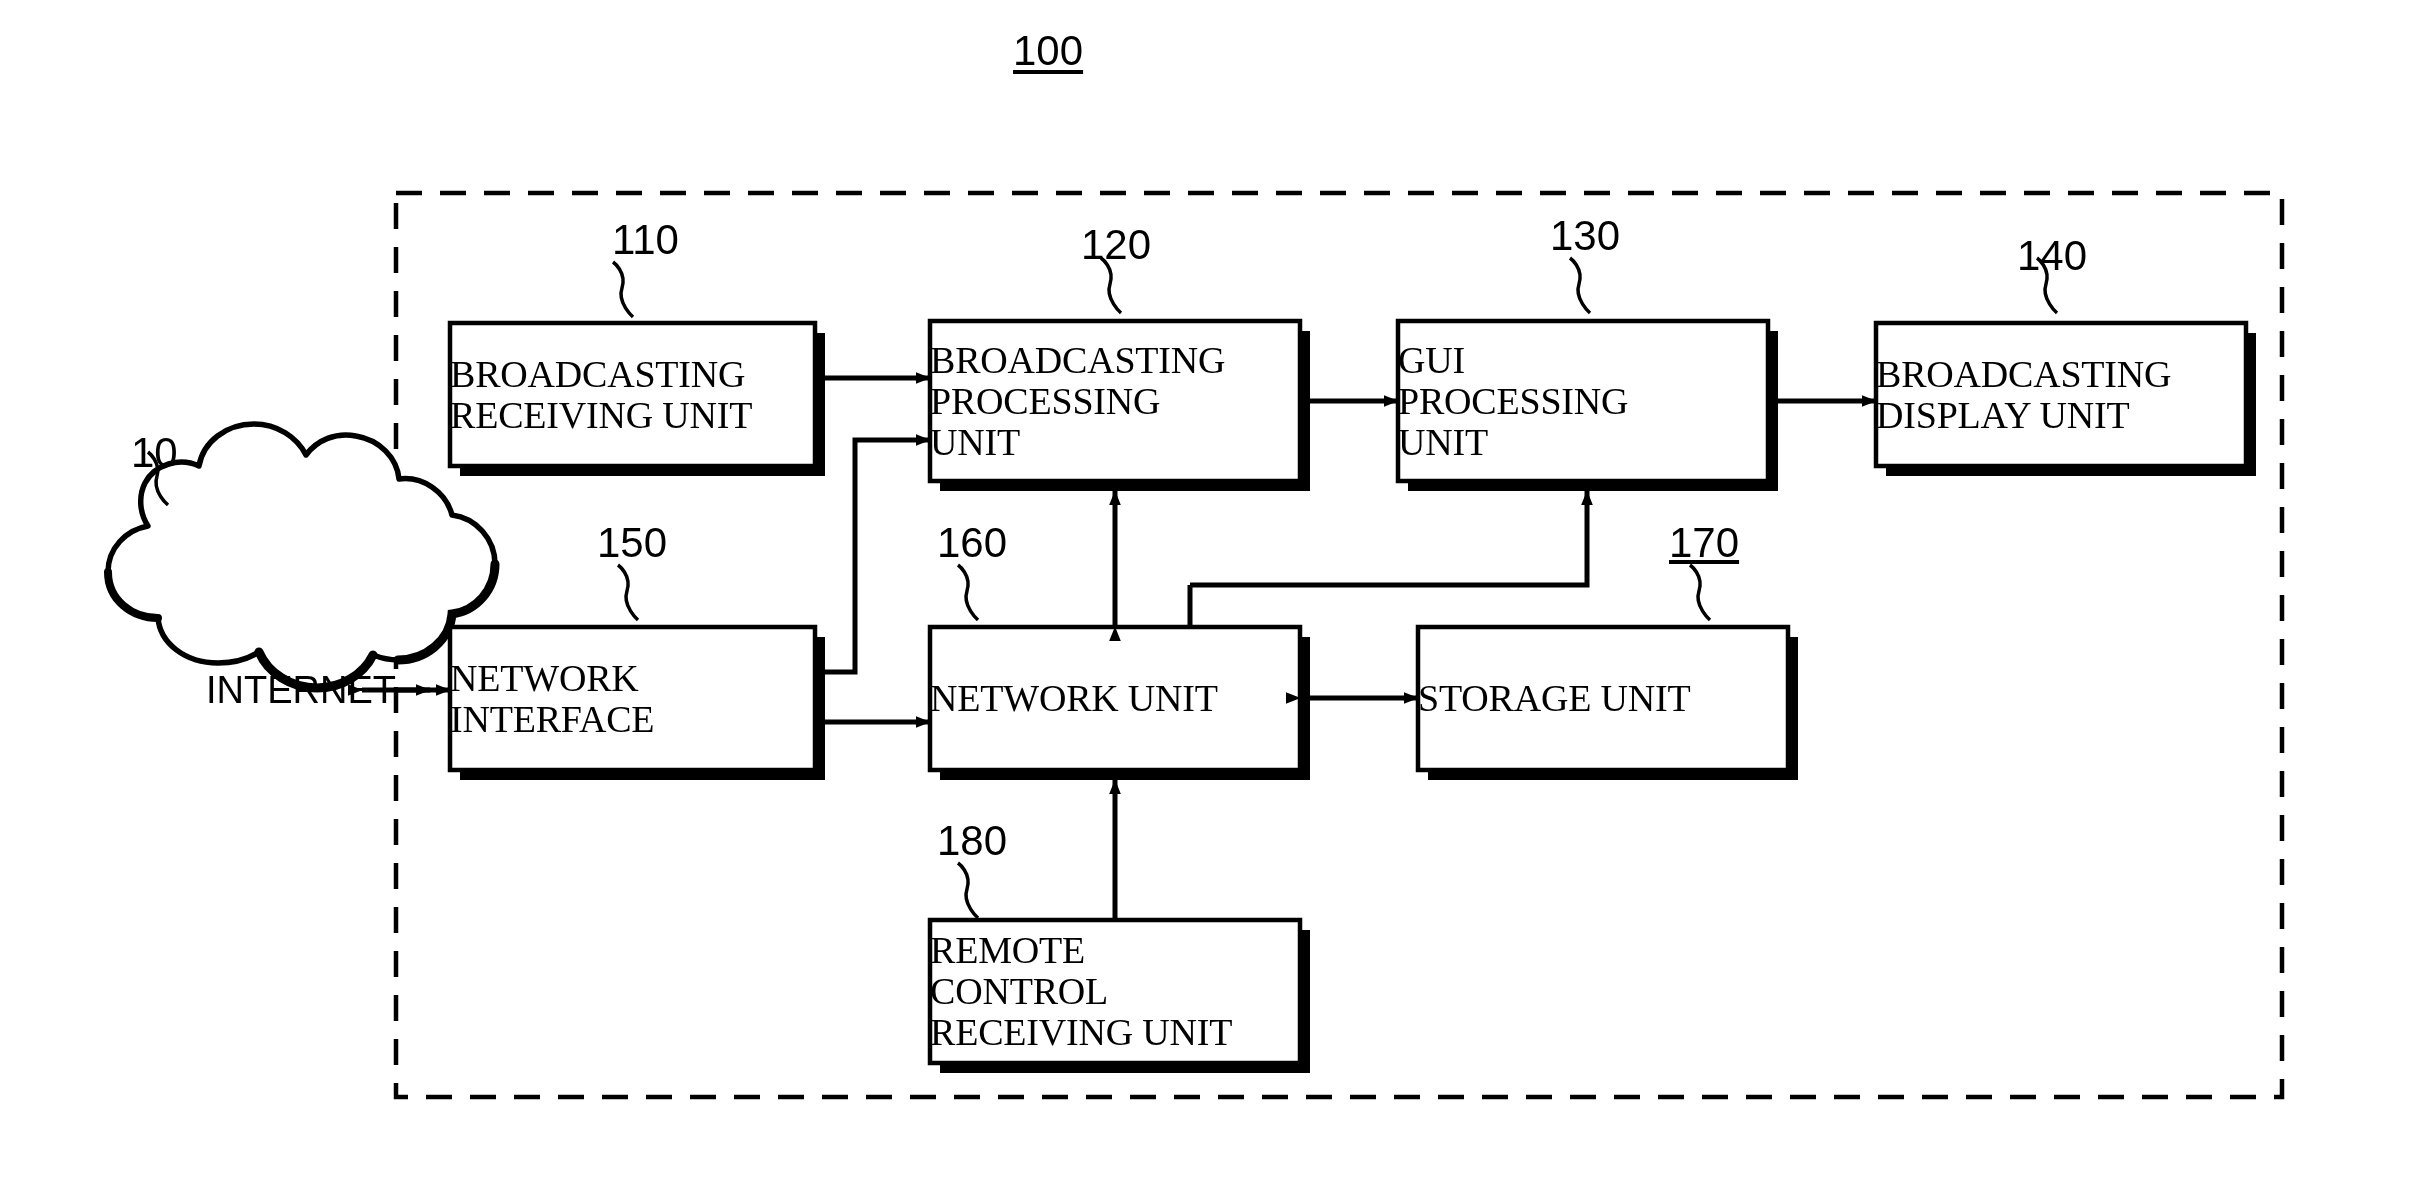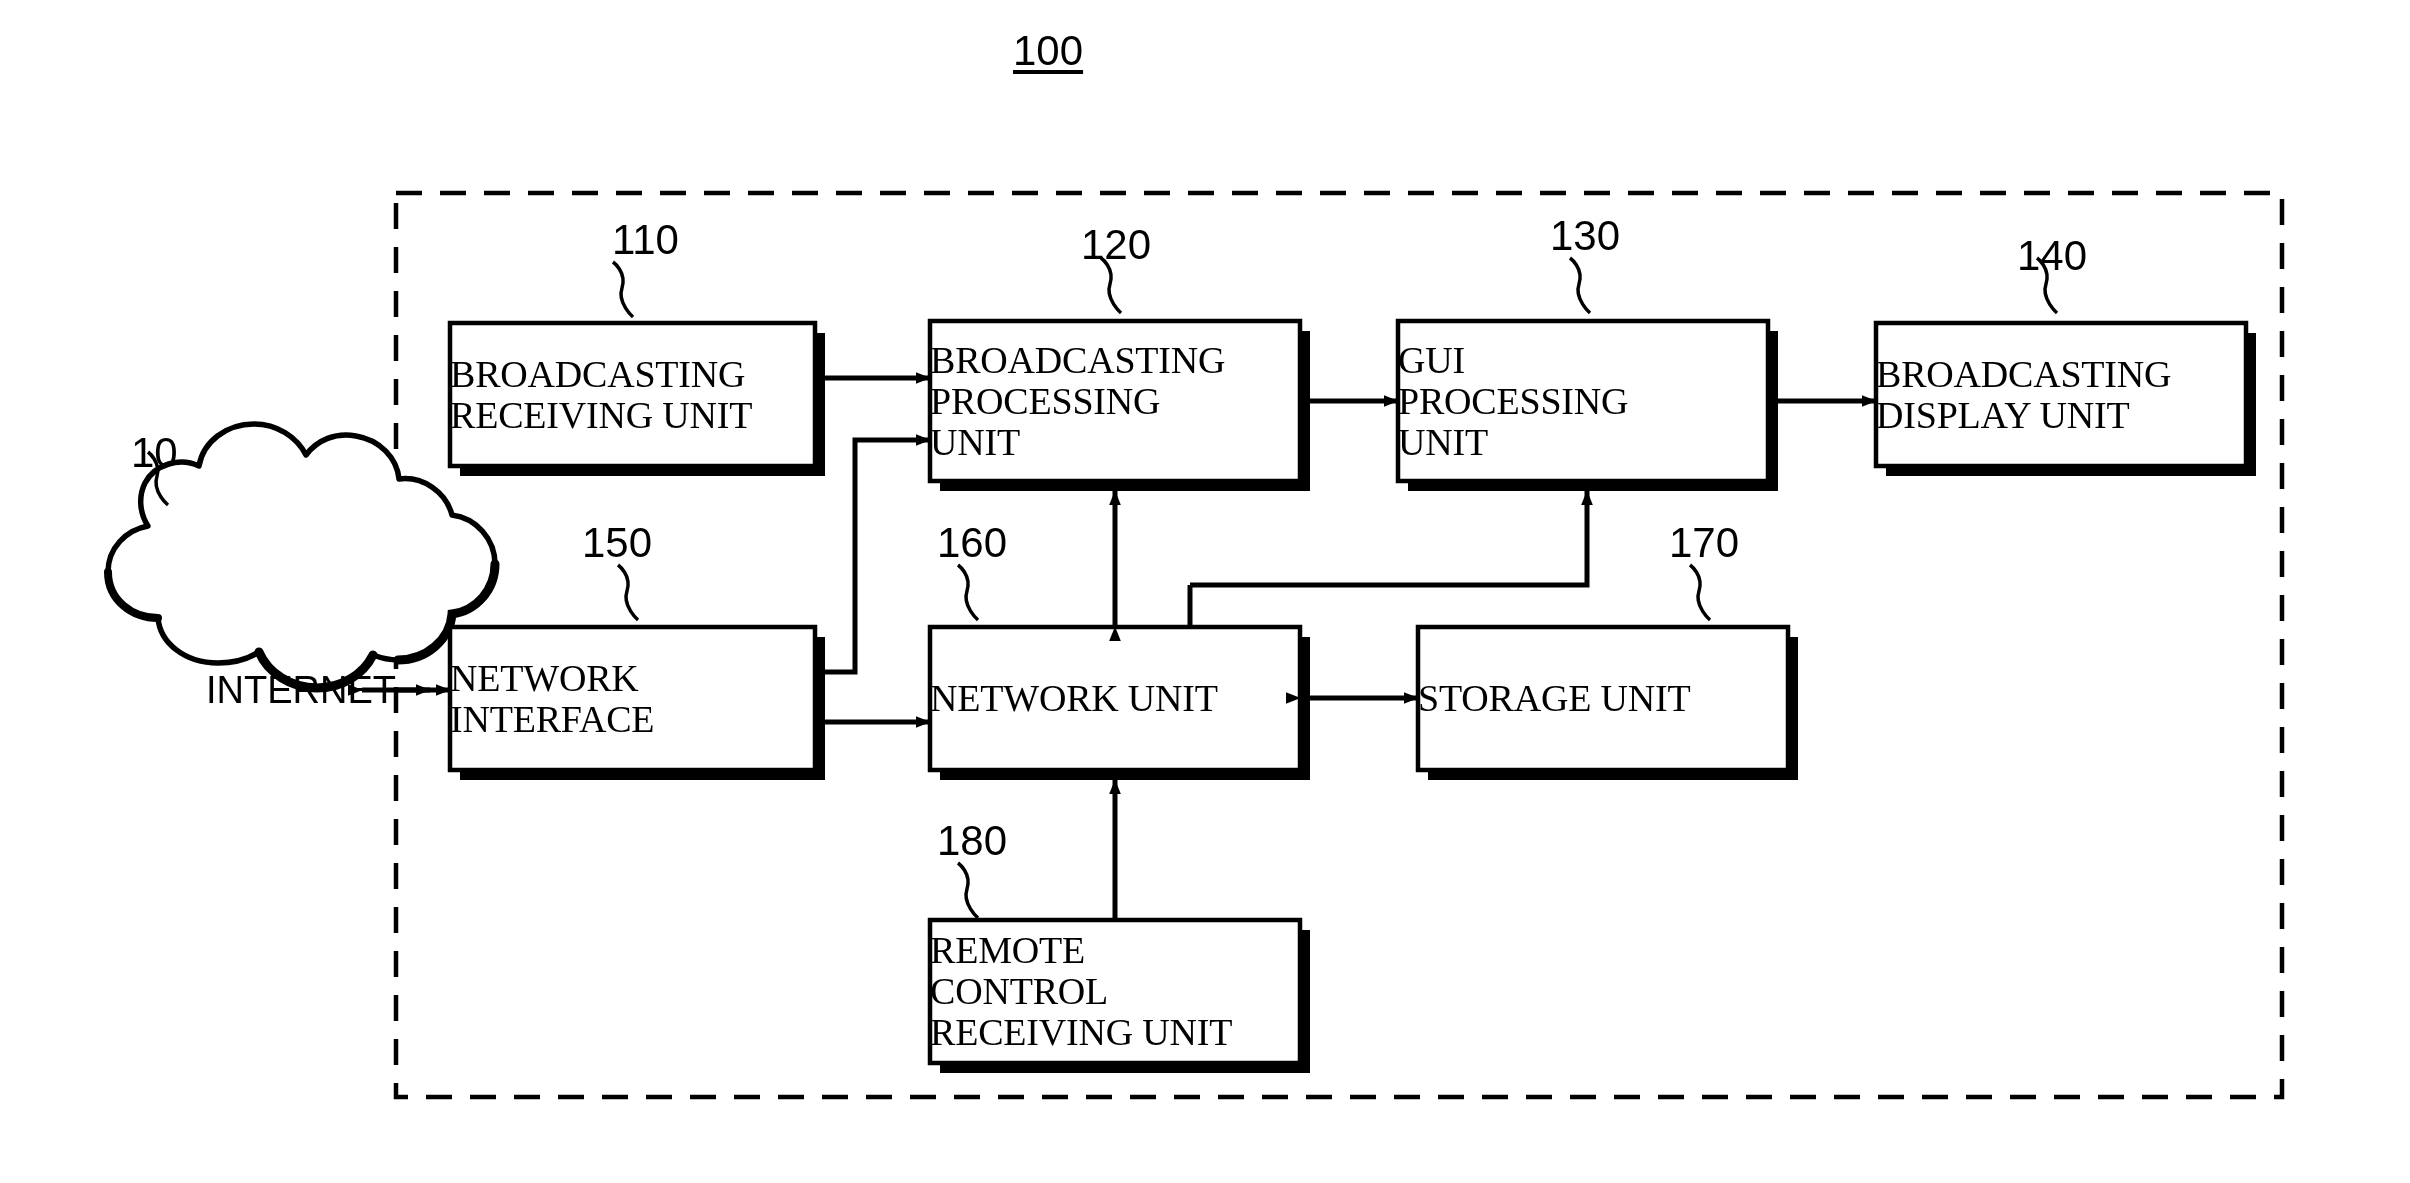--- a/index.html
+++ b/index.html
@@ -147,23 +147,23 @@
   <div class="ref underline" style="left:1013px;top:30px;">100</div>
 
   <div class="ref" style="left:131px;top:432px;">10</div>
 
   <div class="cloud-label" style="left:101px;top:671px;width:400px;text-align:center;">INTERNET</div>
 
   <div class="ref" style="left:612px;top:219px;">110</div>
   <div class="ref" style="left:1081px;top:224px;">120</div>
   <div class="ref" style="left:1550px;top:215px;">130</div>
   <div class="ref" style="left:2017px;top:215px;margin-top:20px;">140</div>
-  <div class="ref" style="left:582px;top:522px;">150</div>
+  <div class="ref" style="left:597px;top:522px;">150</div>
   <div class="ref" style="left:937px;top:522px;">160</div>
-  <div class="ref" style="left:1669px;top:522px;">170</div>
+  <div class="ref" style="left:1669px;top:522px;text-decoration:underline;">170</div>
   <div class="ref" style="left:937px;top:820px;">180</div>
 
   <div class="bx-label" style="left:450px;top:323px;width:365px;height:143px;">
     <span>BROADCASTING</span>
     <span>RECEIVING UNIT</span>
   </div>
 
   <div class="bx-label" style="left:930px;top:321px;width:370px;height:160px;">
     <span>BROADCASTING</span>
     <span>PROCESSING</span>

